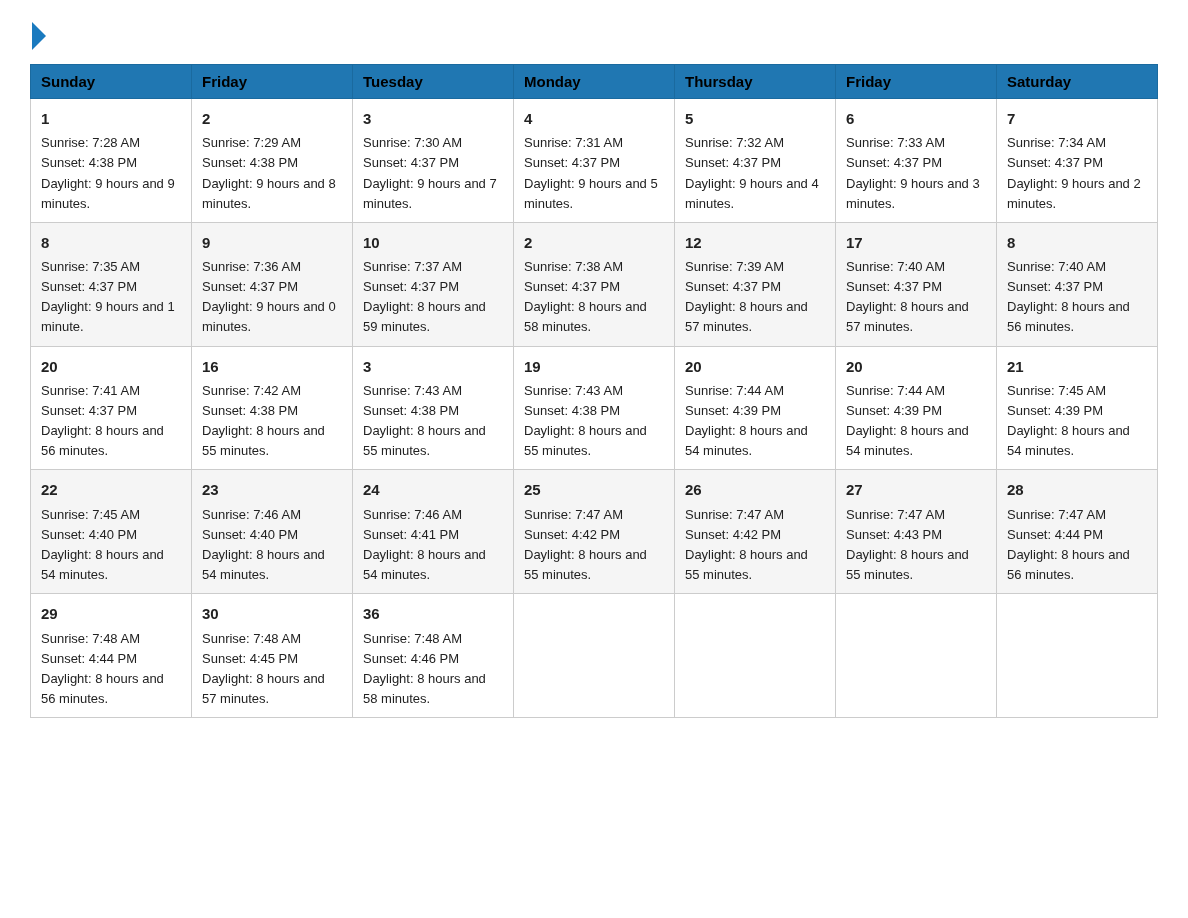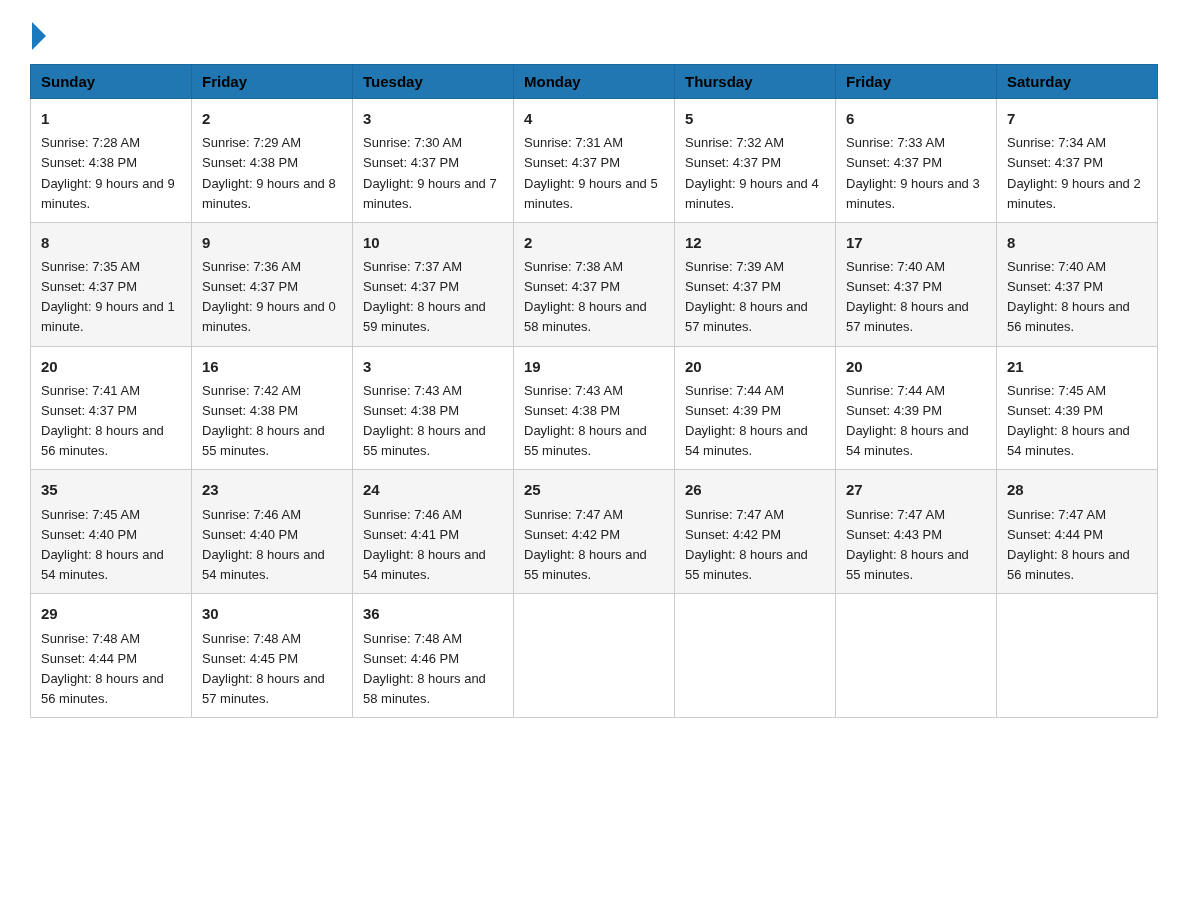--- a/index.html
+++ b/index.html
@@ -151,21 +151,21 @@
       <tr>
         <td><span class="day-num">20</span>Sunrise: 7:41 AM<br>Sunset: 4:37 PM<br>Daylight: 8 hours and 56 minutes.</td>
         <td><span class="day-num">16</span>Sunrise: 7:42 AM<br>Sunset: 4:38 PM<br>Daylight: 8 hours and 55 minutes.</td>
         <td><span class="day-num">3</span>Sunrise: 7:43 AM<br>Sunset: 4:38 PM<br>Daylight: 8 hours and 55 minutes.</td>
         <td><span class="day-num">19</span>Sunrise: 7:43 AM<br>Sunset: 4:38 PM<br>Daylight: 8 hours and 55 minutes.</td>
         <td><span class="day-num">20</span>Sunrise: 7:44 AM<br>Sunset: 4:39 PM<br>Daylight: 8 hours and 54 minutes.</td>
         <td><span class="day-num">20</span>Sunrise: 7:44 AM<br>Sunset: 4:39 PM<br>Daylight: 8 hours and 54 minutes.</td>
         <td><span class="day-num">21</span>Sunrise: 7:45 AM<br>Sunset: 4:39 PM<br>Daylight: 8 hours and 54 minutes.</td>
       </tr>
       <tr>
-        <td><span class="day-num">35</span>Sunrise: 7:45 AM<br>Sunset: 4:40 PM<br>Daylight: 8 hours and 54 minutes.</td>
+        <td><span class="day-num">22</span>Sunrise: 7:45 AM<br>Sunset: 4:40 PM<br>Daylight: 8 hours and 54 minutes.</td>
         <td><span class="day-num">23</span>Sunrise: 7:46 AM<br>Sunset: 4:40 PM<br>Daylight: 8 hours and 54 minutes.</td>
         <td><span class="day-num">24</span>Sunrise: 7:46 AM<br>Sunset: 4:41 PM<br>Daylight: 8 hours and 54 minutes.</td>
         <td><span class="day-num">25</span>Sunrise: 7:47 AM<br>Sunset: 4:42 PM<br>Daylight: 8 hours and 55 minutes.</td>
         <td><span class="day-num">26</span>Sunrise: 7:47 AM<br>Sunset: 4:42 PM<br>Daylight: 8 hours and 55 minutes.</td>
         <td><span class="day-num">27</span>Sunrise: 7:47 AM<br>Sunset: 4:43 PM<br>Daylight: 8 hours and 55 minutes.</td>
         <td><span class="day-num">28</span>Sunrise: 7:47 AM<br>Sunset: 4:44 PM<br>Daylight: 8 hours and 56 minutes.</td>
       </tr>
       <tr>
         <td><span class="day-num">29</span>Sunrise: 7:48 AM<br>Sunset: 4:44 PM<br>Daylight: 8 hours and 56 minutes.</td>
         <td><span class="day-num">30</span>Sunrise: 7:48 AM<br>Sunset: 4:45 PM<br>Daylight: 8 hours and 57 minutes.</td>

